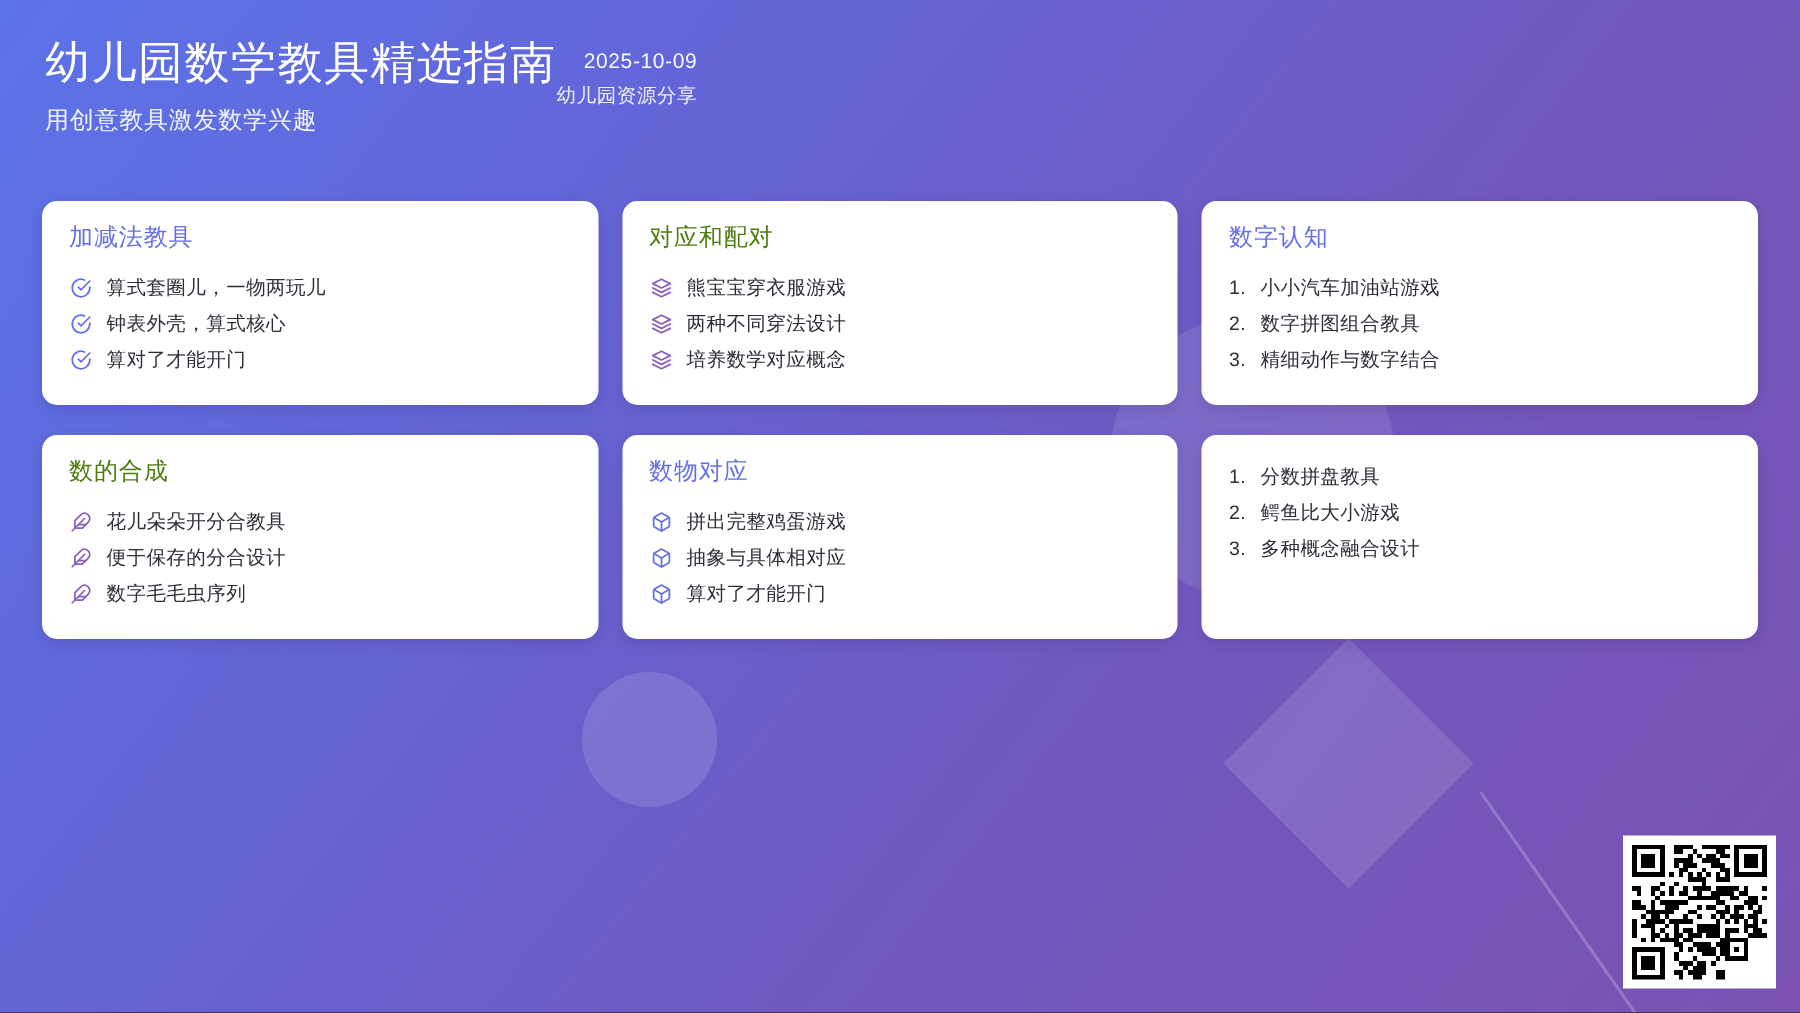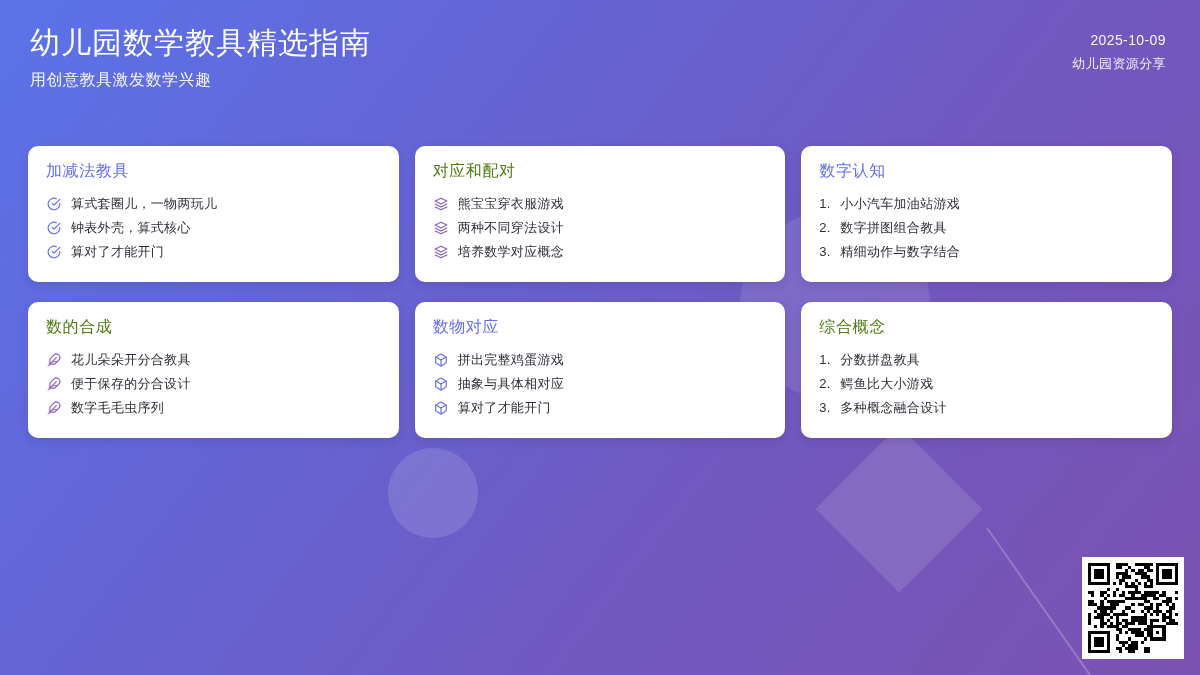--- a/index.html
+++ b/index.html
@@ -48,21 +48,20 @@
     transform-origin: top center;
   }
 
   
   .header {
     position: absolute;
     left: 0; top: 0; right: 0;
     height: 120px;
     padding: 24px 34px 0 30px;
     display: flex;
-    justify-content: space-between;
     align-items: flex-start;
   }
   .header-left { display: flex; flex-direction: column; }
   .slide-title {
     font-size: 30px;
     font-weight: 400;
     color: #ffffff;
     letter-spacing: 1px;
     line-height: 1.25;
     margin: 0 0 8px 0;
@@ -89,21 +88,21 @@
   .header-org {
     font-size: 13px;
     color: rgba(255,255,255,0.90);
     letter-spacing: 0.4px;
   }
 
   
   .grid {
     position: absolute;
     left: 28px;
-    top: 146px;
+    top: 134px;
     width: 1144px;
     display: grid;
     grid-template-columns: repeat(3, 1fr);
     grid-template-rows: 136px 136px;
     column-gap: 16px;
     row-gap: 20px;
   }
   .card {
     background: #ffffff;
     border-radius: 10px;
@@ -337,21 +336,20 @@
                 <path d="M21 16V8a2 2 0 0 0-1-1.73l-7-4a2 2 0 0 0-2 0l-7 4A2 2 0 0 0 3 8v8a2 2 0 0 0 1 1.73l7 4a2 2 0 0 0 2 0l7-4A2 2 0 0 0 21 16z"></path>
                 <polyline points="3.27 6.96 12 12.01 20.73 6.96"></polyline>
                 <line x1="12" y1="22.08" x2="12" y2="12"></line>
               </svg>
             </span>
             <span class="li-text">算对了才能开门</span>
           </li>
         </ul>
       </div>
       <div class="card">
-        <div class="card-title accent-purple">综合概念</div>
         <ul class="card-list">
           <li>
             <span class="li-num">1.</span>
             <span class="li-text">分数拼盘教具</span>
           </li>
           <li>
             <span class="li-num">2.</span>
             <span class="li-text">鳄鱼比大小游戏</span>
           </li>
           <li>

